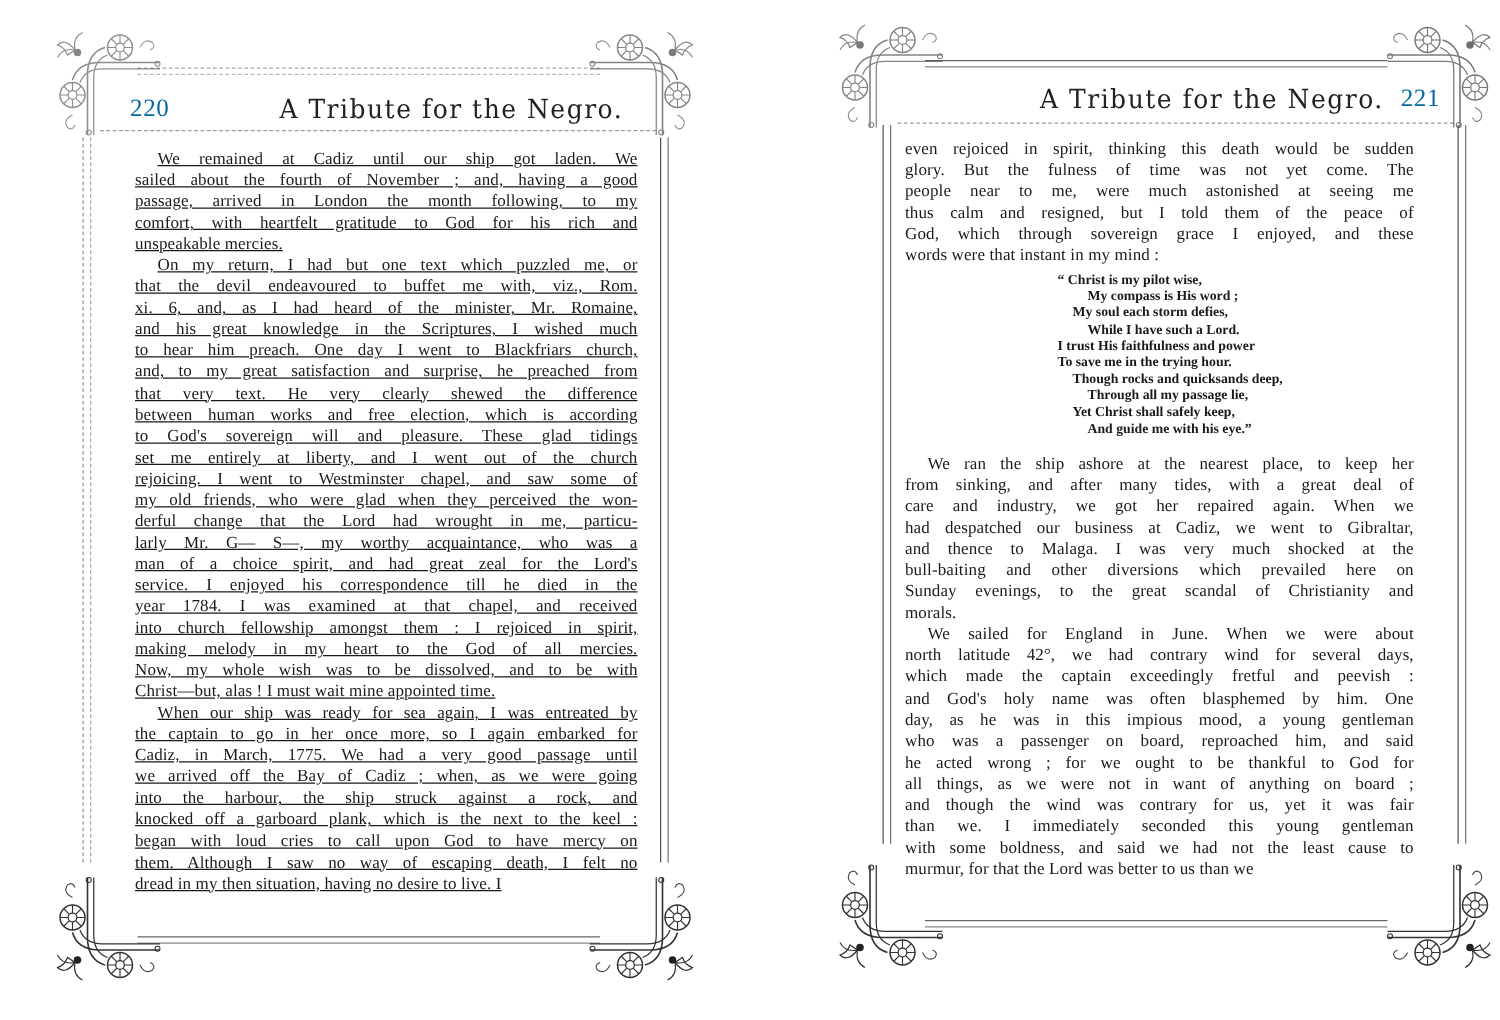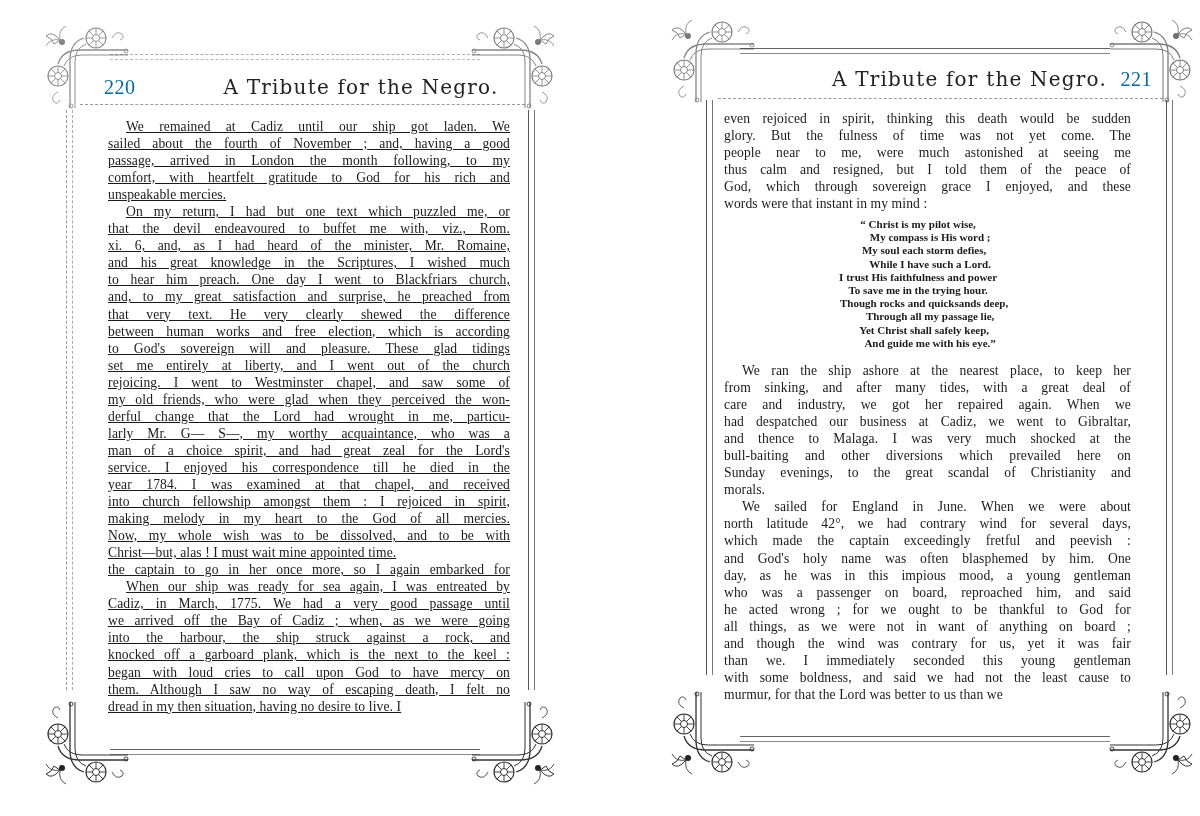--- a/index.html
+++ b/index.html
@@ -143,22 +143,22 @@
       <span class="line">my old friends, who were glad when they perceived the won-</span>
       <span class="line">derful change that the Lord had wrought in me, particu-</span>
       <span class="line">larly Mr. G— S—, my worthy acquaintance, who was a</span>
       <span class="line">man of a choice spirit, and had great zeal for the Lord's</span>
       <span class="line">service.  I enjoyed his correspondence till he died in the</span>
       <span class="line">year 1784.  I was examined at that chapel, and received</span>
       <span class="line">into church fellowship amongst them :  I rejoiced in spirit,</span>
       <span class="line">making melody in my heart to the God of all mercies.</span>
       <span class="line">Now, my whole wish was to be dissolved, and to be with</span>
       <span class="line last">Christ—but, alas !  I must wait mine appointed time.</span>
+      <span class="line indent">When our ship was ready for sea again, I was entreated by</span>
       <span class="line">the captain to go in her once more, so I again embarked for</span>
-      <span class="line indent">When our ship was ready for sea again, I was entreated by</span>
       <span class="line">Cadiz, in March, 1775.  We had a very good passage until</span>
       <span class="line">we arrived off the Bay of Cadiz ; when, as we were going</span>
       <span class="line">into the harbour, the ship struck against a rock, and</span>
       <span class="line">knocked off a garboard plank, which is the next to the keel :</span>
       <span class="line">began with loud cries to call upon God to have mercy on</span>
       <span class="line">them.  Although I saw no way of escaping death, I felt no</span>
       <span class="line last">dread in my then situation, having no desire to live.  I</span>
     </div>
 </div>
 
@@ -196,21 +196,21 @@
   </div>
 
   <div class="body-text" id="right-intro" style="left:124px; top:110px; width:407px;">
       <span class="line">even rejoiced in spirit, thinking this death would be sudden</span>
       <span class="line">glory.  But the fulness of time was not yet come.  The</span>
       <span class="line">people near to me, were much astonished at seeing me</span>
       <span class="line">thus calm and resigned, but I told them of the peace of</span>
       <span class="line">God, which through sovereign grace I enjoyed, and these</span>
       <span class="line last">words were that instant in my mind :</span>
     </div>
-  <div class="poem" id="right-poem" style="left:228px; top:218px;text-align:center;">
+  <div class="poem" id="right-poem" style="left:246px; top:218px;">
       <span class="pl" style="padding-left: 0px;">“ Christ is my pilot wise,</span>
       <span class="pl" style="padding-left: 24px;">My compass is His word ;</span>
       <span class="pl" style="padding-left: 12px;">My soul each storm defies,</span>
       <span class="pl" style="padding-left: 24px;">While I have such a Lord.</span>
       <span class="pl" style="padding-left: 0px;">I trust His faithfulness and power</span>
       <span class="pl" style="padding-left: 0px;">To save me in the trying hour.</span>
       <span class="pl" style="padding-left: 12px;">Though rocks and quicksands deep,</span>
       <span class="pl" style="padding-left: 24px;">Through all my passage lie,</span>
       <span class="pl" style="padding-left: 12px;">Yet Christ shall safely keep,</span>
       <span class="pl" style="padding-left: 24px;">And guide me with his eye.”</span>

